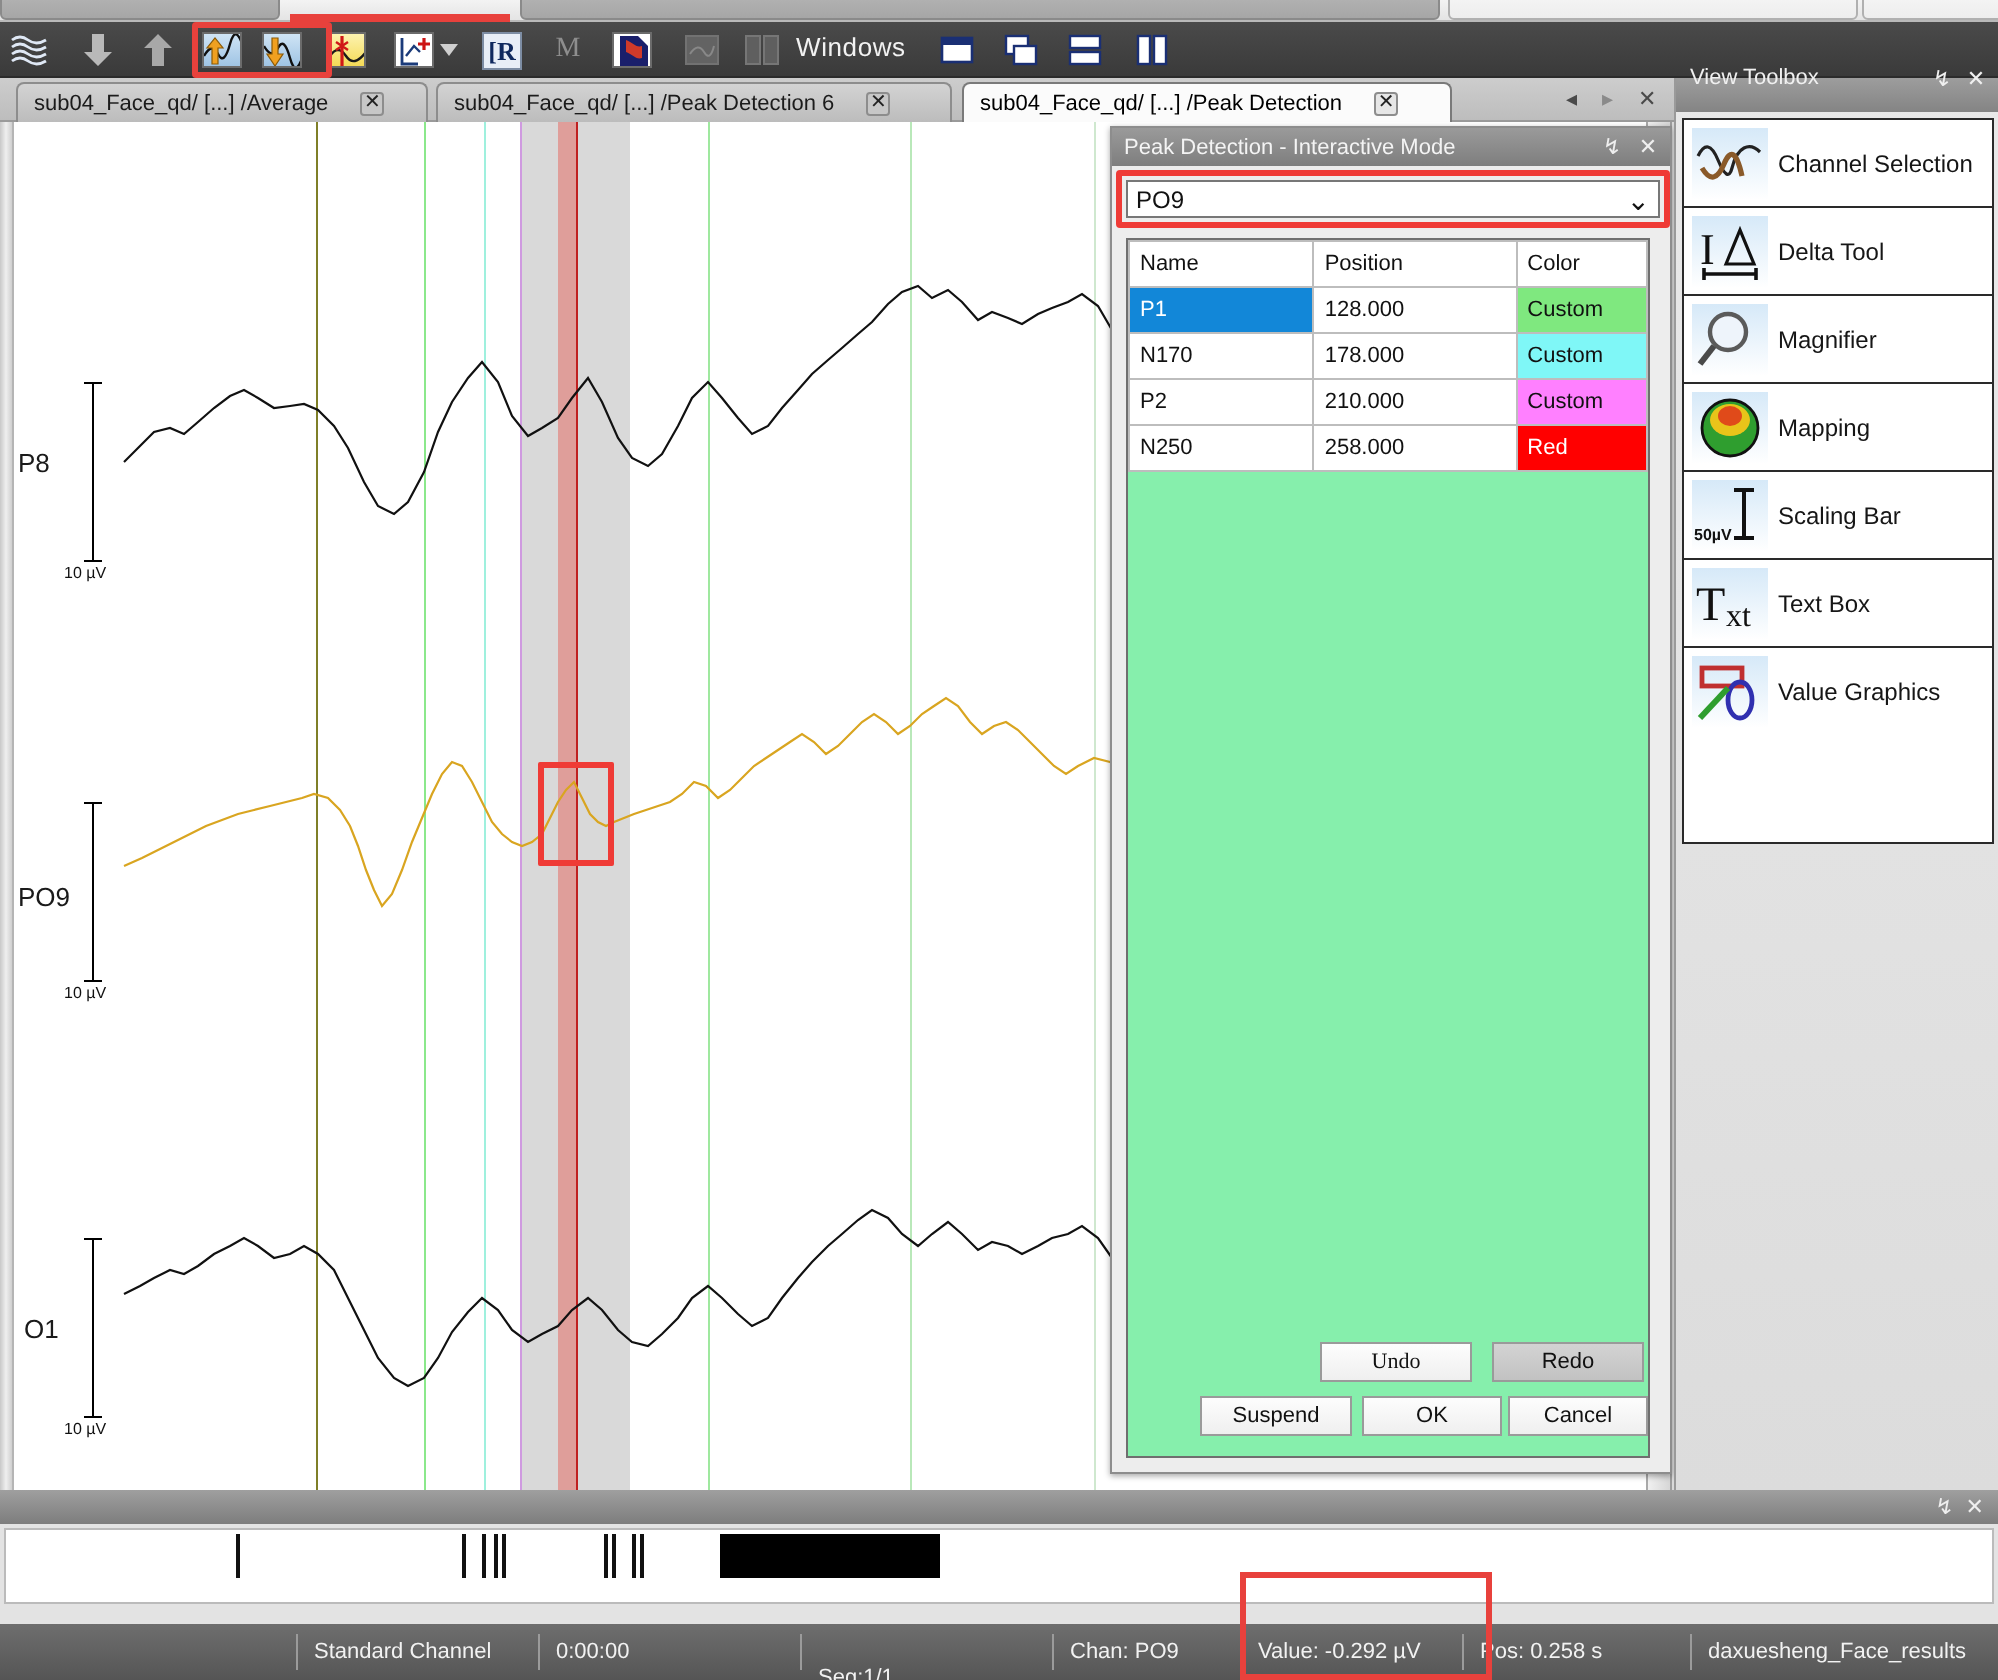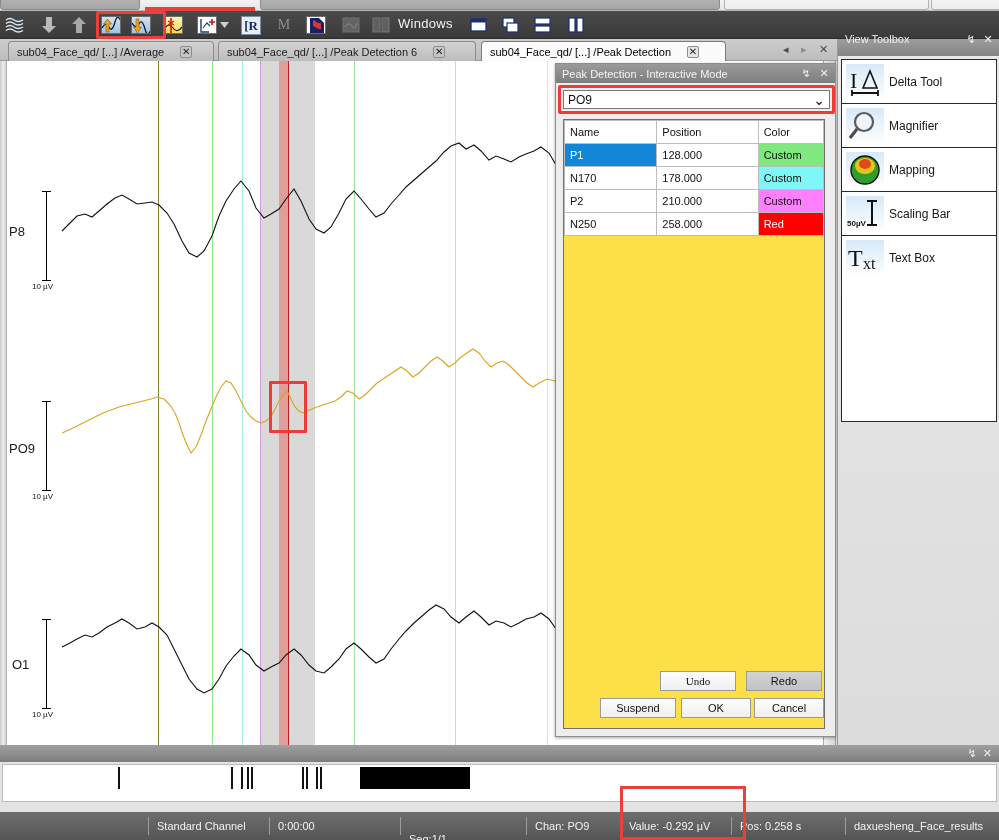--- a/index.html
+++ b/index.html
@@ -138,21 +138,21 @@
     border:3px solid #ef3b36; border-radius:2px;
   }
   .combo {
     position:absolute; left:7px; top:26px; width:267px; height:19px;
     background:#fff; border:1px solid #777;
     font-size:12px; color:#111; display:flex; align-items:center;
     padding:0 4px; justify-content:space-between;
   }
   .tbl-wrap {
     position:absolute; left:7px; top:55px; width:262px; height:610px;
-    background:#fde047; border:1px solid #6f6f6f; overflow:hidden;
+    background:#86efac; border:1px solid #6f6f6f; overflow:hidden;
   }
   table.peaks { border-collapse:collapse; width:100%; table-layout:fixed; }
   table.peaks th, table.peaks td {
     font-size:11px; font-weight:normal; color:#111;
     height:23px; padding:0 5px; border:1px solid #bdbdbd;
     text-align:left; background:#fff; overflow:hidden; white-space:nowrap;
   }
   table.peaks th { background:#fff; border-color:#bdbdbd; }
   table.peaks col.c1 { width:82px; }
   table.peaks col.c2 { width:90px; }
@@ -487,20 +487,29 @@
 
   <div class="toolbox">
     <div class="toolbox-title">
       <span>View Toolbox</span>
       <span class="sp"></span>
       <span class="ti">↯</span>
       <span class="ti">✕</span>
     </div>
     <div class="tbx-list">
 
+      <div class="tbx-item">
+        <div class="tbx-ico">
+          <svg width="38" height="36" viewBox="0 0 38 36">
+            <path d="M3 14 q5 -10 10 2 t7 4 t6 -10 t8 2" stroke="#222" fill="none" stroke-width="1.6"></path>
+            <path d="M5 20 q6 10 11 -2 t9 6" stroke="#8a5a2a" fill="none" stroke-width="2.6"></path>
+          </svg>
+        </div>
+        <span class="lbl">Channel Selection</span>
+      </div>
 
       <div class="tbx-item">
         <div class="tbx-ico">
           <svg width="38" height="36" viewBox="0 0 38 36">
             <text x="4" y="24" font-size="22" font-family="'Liberation Serif',serif" fill="#111">I</text>
             <path d="M17 24 L24 7 L31 24 Z" stroke="#111" fill="none" stroke-width="1.6"></path>
             <path d="M6 29h26M6 26v6M32 26v6" stroke="#111" stroke-width="1.8"></path>
           </svg>
         </div>
         <span class="lbl">Delta Tool</span>
@@ -541,20 +550,30 @@
       <div class="tbx-item">
         <div class="tbx-ico">
           <svg width="38" height="36" viewBox="0 0 38 36">
             <text x="2" y="26" font-size="24" font-family="'Liberation Serif',serif" fill="#111">T</text>
             <text x="17" y="29" font-size="16" font-family="'Liberation Serif',serif" fill="#111">xt</text>
           </svg>
         </div>
         <span class="lbl">Text Box</span>
       </div>
 
+      <div class="tbx-item">
+        <div class="tbx-ico">
+          <svg width="38" height="36" viewBox="0 0 38 36">
+            <rect x="5" y="6" width="20" height="9" stroke="#c03030" fill="none" stroke-width="2.4"></rect>
+            <ellipse cx="24" cy="22" rx="6" ry="9" stroke="#3030b0" fill="none" stroke-width="2.4"></ellipse>
+            <path d="M4 31 L18 16" stroke="#2f9e2f" stroke-width="3"></path>
+          </svg>
+        </div>
+        <span class="lbl">Value Graphics</span>
+      </div>
 
     </div>
   </div>
 
   <div class="botpanel">
     <div class="bp-head">
       <span>↯</span>
       <span>✕</span>
     </div>
     <div class="timeline">

